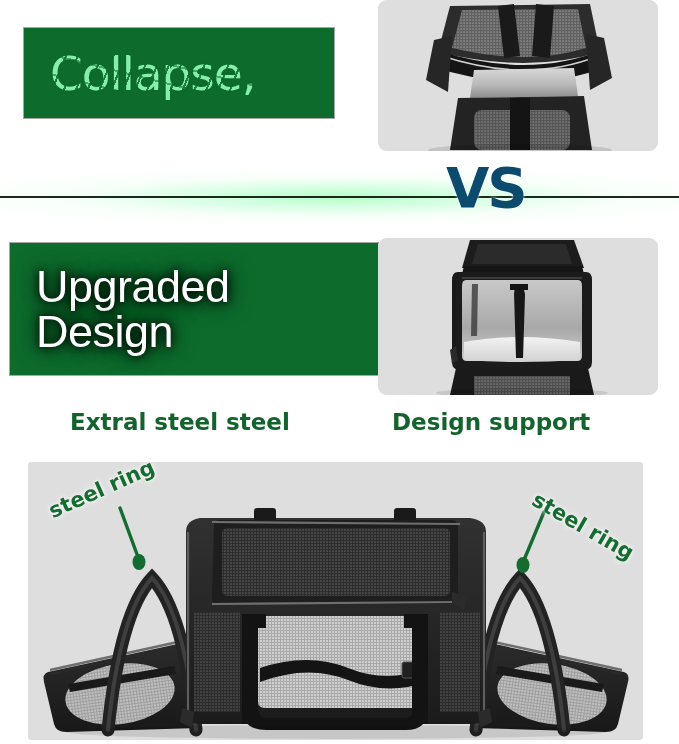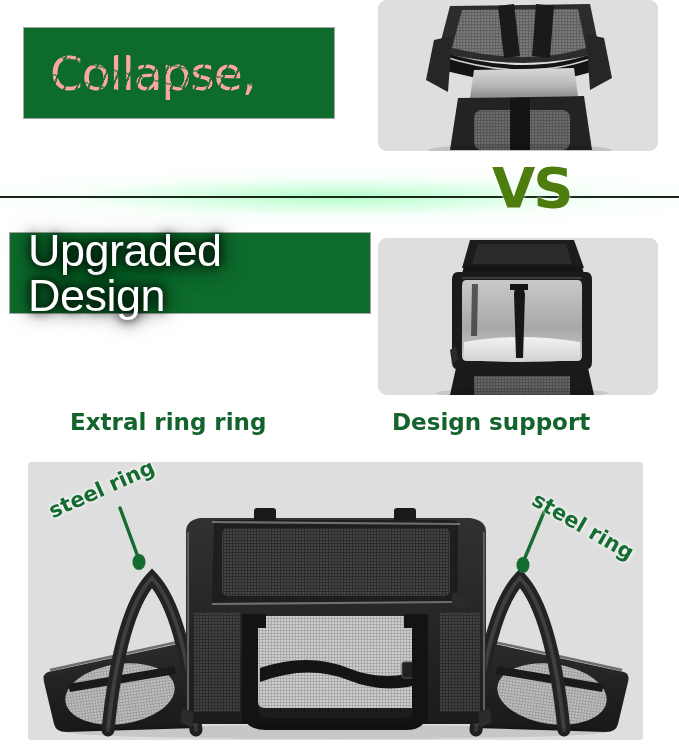--- a/index.html
+++ b/index.html
@@ -21,29 +21,29 @@
     background: #0d6b2c;
     display: flex;
     align-items: center;
     box-shadow: 0 0 0 1px rgba(0,0,0,0.35);
   }
   #banner-collapse {
     left: 24px; top: 28px; width: 284px; height: 90px;
     padding-left: 26px;
   }
   #banner-upgraded {
-    left: 10px; top: 233px; width: 342px; height: 80px;
-    padding-left: 18px;
+    left: 10px; top: 243px; width: 342px; height: 132px;
+    padding-left: 26px;
   }
 
   .banner-text-collapse {
     font-family: "DejaVu Sans", sans-serif;
     font-size: 47px;
     font-weight: 400;
-    color: #fca5a5;
+    color: #86efac;
     letter-spacing: -1px;
     line-height: 1;
     text-shadow:
        0 0 2px rgba(13,107,44,0.9),
        1px 1px 0 rgba(13,107,44,0.55);
     position: relative;
   }
   
   .banner-text-collapse::after {
     content: "";
@@ -90,25 +90,25 @@
       rgba(215,255,228,0.18) 65%,
       rgba(255,255,255,0) 100%);
   }
   #divider-line {
     position: absolute;
     left: 0; top: 28px; width: 679px; height: 2px;
     background: #1a2a1a;
   }
   #vs-label {
     position: absolute;
-    left: 492px; top: 160px;
+    left: 446px; top: 160px;
     font-family: "DejaVu Sans", sans-serif;
     font-size: 56px;
     font-weight: bold;
-    color: #4d7c0f;
+    color: #0c4a6e;
     letter-spacing: -2px;
     line-height: 1;
     text-shadow: 0 0 3px rgba(255,255,255,0.9);
   }
 
   
   .photo-panel {
     position: absolute;
     background: #dedede;
     border-radius: 9px;
@@ -245,21 +245,21 @@
     <path d="M84 40 L204 40" stroke="#8b8b8b" stroke-width="1" opacity="0.6" fill="none"></path>
 
     <path d="M78 130 L210 130 L216 157 L72 157 Z" fill="#1a1a1a"></path>
     <rect x="96" y="138" width="96" height="19" fill="url(#meshpat2)" opacity="0.8"></rect>
 
     <path d="M72 112 L78 108 L80 122 L74 126 Z" fill="#2a2a2a"></path>
     <ellipse cx="144" cy="155" rx="86" ry="5" fill="#000" opacity="0.10"></ellipse>
   </svg>
 </div>
 
-<div class="caption" id="caption-left">Extral ring ring</div>
+<div class="caption" id="caption-left">Extral steel steel</div>
 <div class="caption" id="caption-right">Design support</div>
 
 <div class="photo-panel" id="photo-full">
   <svg class="ph-svg" width="615" height="278" viewBox="0 0 615 278" xmlns="http://www.w3.org/2000/svg">
     <defs>
       <pattern id="meshfine" width="3" height="3" patternUnits="userSpaceOnUse">
         <rect width="3" height="3" fill="#cfcfcf"></rect>
         <rect width="1" height="3" fill="#a9a9a9"></rect>
         <rect width="3" height="1" fill="#a9a9a9"></rect>
       </pattern>

